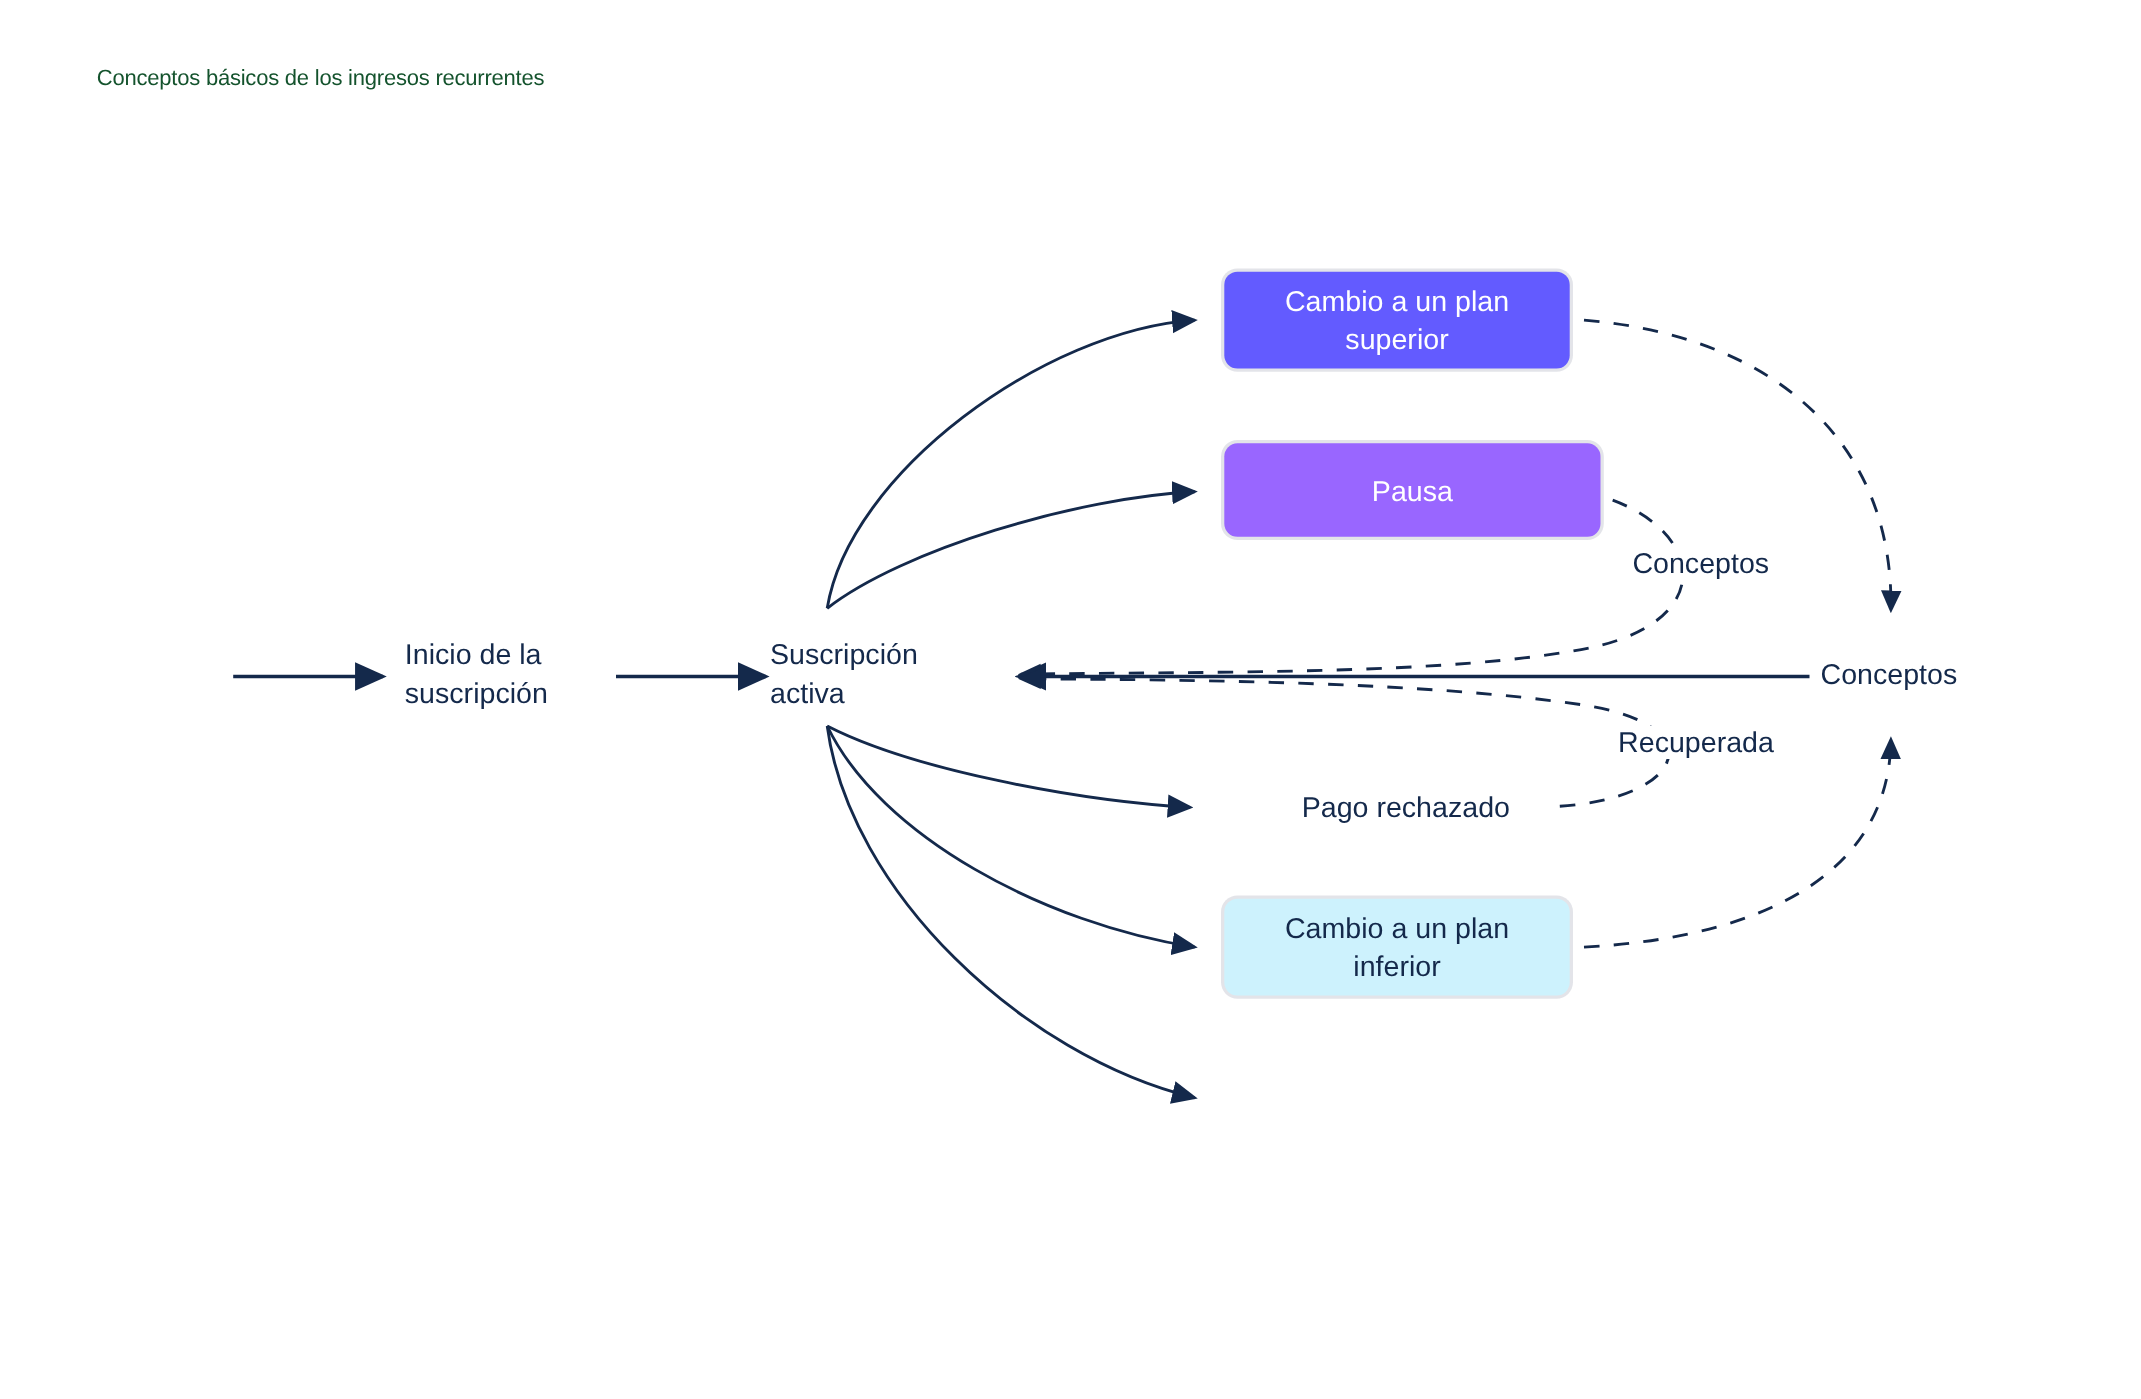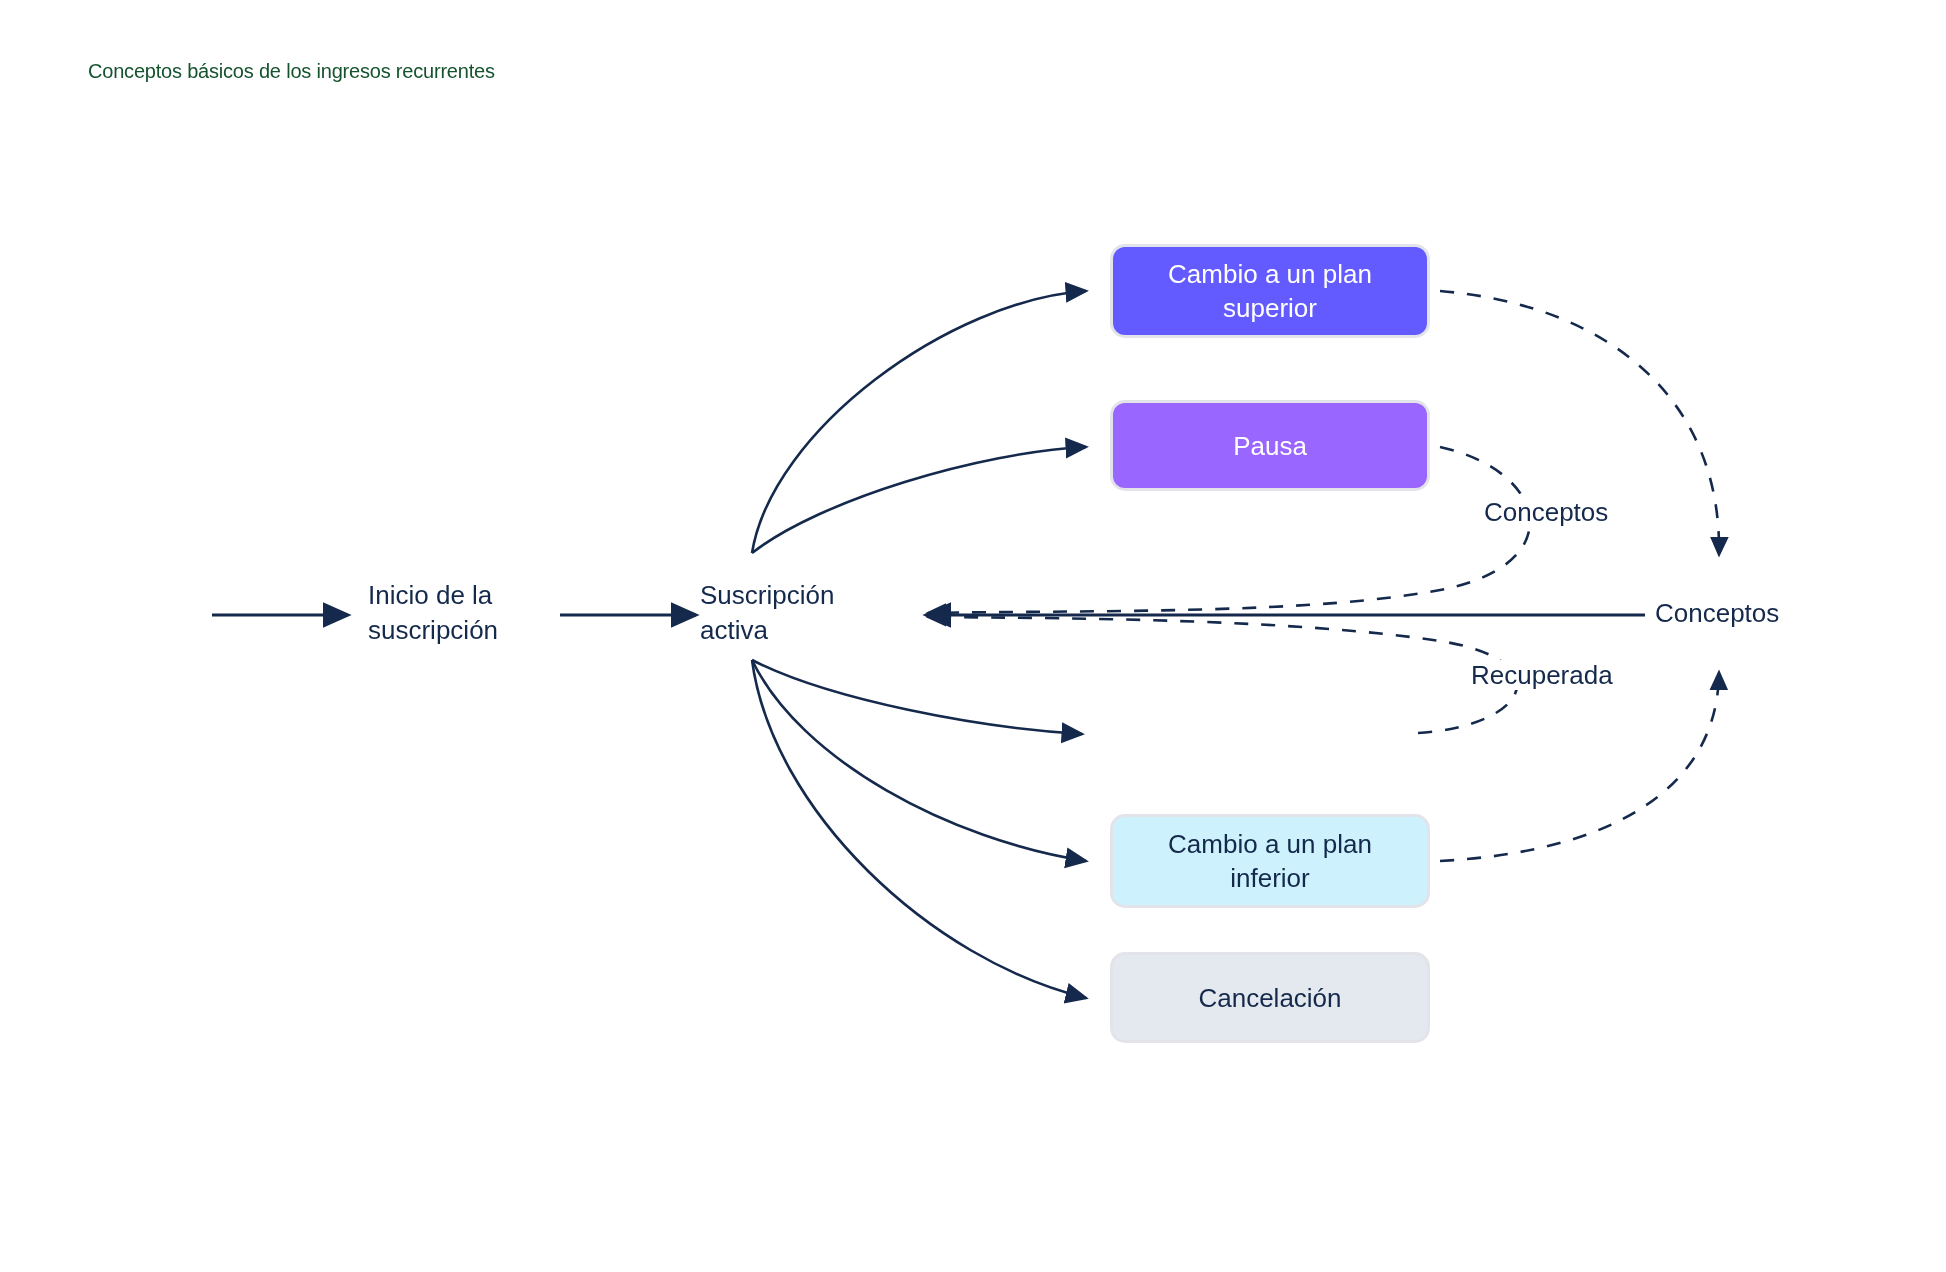--- a/index.html
+++ b/index.html
@@ -128,30 +128,30 @@
     </g>
   </svg>
 
 
   <div class="text-node left" style="left:368px; top:578px; width:220px;">Inicio de la
 suscripción</div>
 
   <div class="text-node left" style="left:700px; top:578px; width:230px;">Suscripción
 activa</div>
 
+  <div class="text-node center" style="left:1118px; top:717px; width:320px;">Pago rechazado</div>
 
   <div class="text-node left" style="left:1655px; top:596px; width:200px;">Conceptos</div>
 
   <div class="box-node" style="left:1113px; top:247px; width:314px; height:88px; background:#635bff; color:#ffffff;">Cambio a un plan
 superior</div>
 
-  <div class="box-node" style="left:1113px; top:403px; width:314px; height:85px; background:#9966ff; color:#ffffff;">Pausa</div>
+  <div class="box-node" style="left:1113px; top:403px; width:342px; height:85px; background:#9966ff; color:#ffffff;">Pausa</div>
 
   <div class="box-node" style="left:1113px; top:817px; width:314px; height:88px; background:#cdf2fd; color:#14294b;">Cambio a un plan
 inferior</div>
 
-  <div class="box-node" style="left:1113px; top:955px; width:314px; height:85px; background:#e4e8ef; color:#14294b;">Cancelación</div>
 
   <div class="edge-label" style="left:1478px; top:497px;">Conceptos</div>
 
   <div class="edge-label" style="left:1465px; top:660px;">Recuperada</div>
 
 </div>
 
 </body></html>

